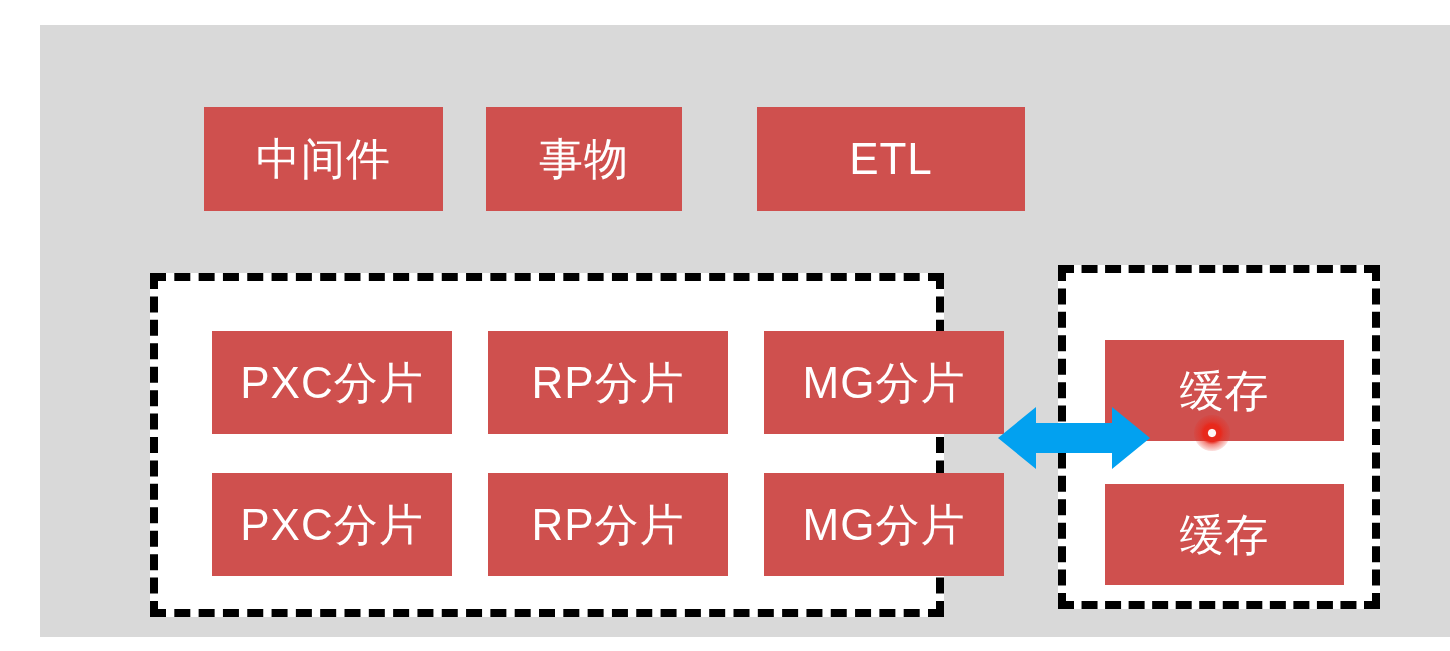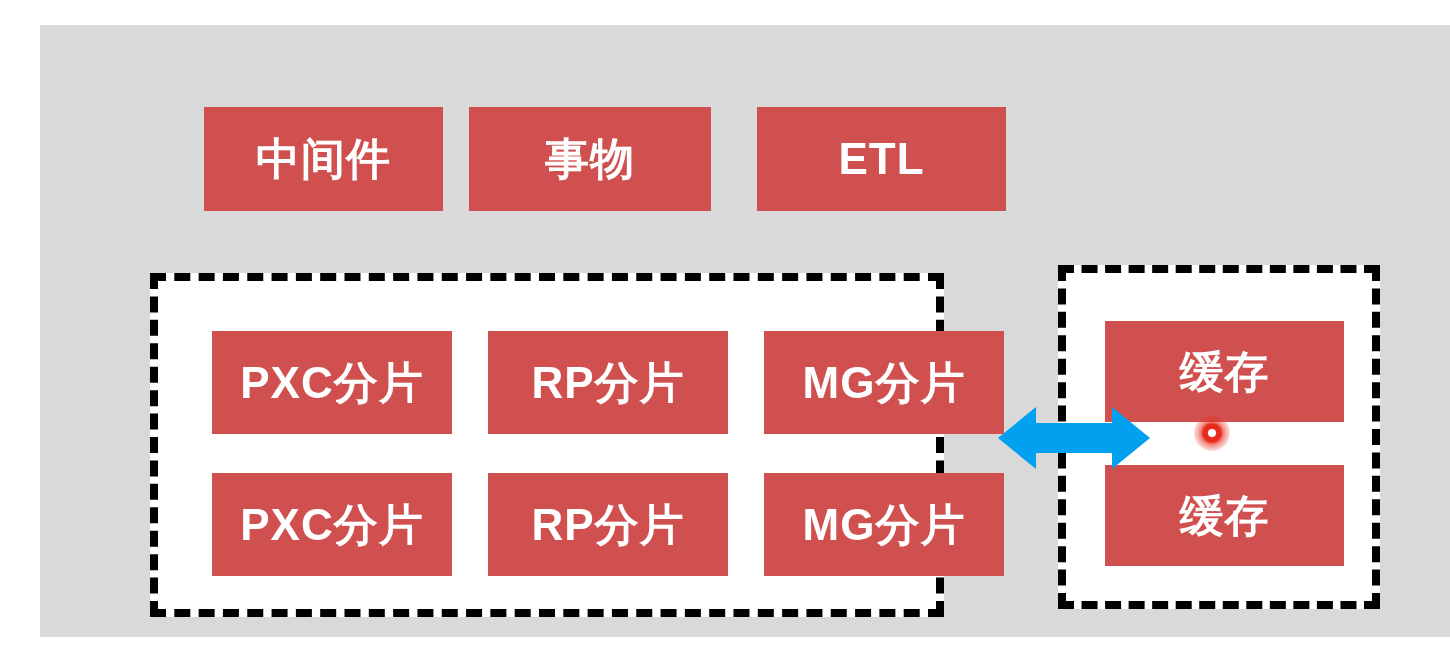--- a/index.html
+++ b/index.html
@@ -27,32 +27,32 @@
 
   
   .red-box {
     position: absolute;
     background: #cf504e;
     color: #ffffff;
     display: flex;
     align-items: center;
     justify-content: center;
     font-size: 44px;
-    font-weight: 700;
+    font-weight: 400;
     letter-spacing: 1px;
     line-height: 1;
     box-sizing: border-box;
     white-space: nowrap;
   }
 
   
   #top-row .red-box { top: 82px; height: 104px; }
   #box-middleware { left: 164px;  width: 239px; }
-  #box-transaction { left: 429px; width: 242px; }
-  #box-etl        { left: 717px;  width: 249px; }
+  #box-transaction { left: 446px; width: 196px; }
+  #box-etl        { left: 717px;  width: 268px; }
 
   
   .dashed-group {
     position: absolute;
     background: #ffffff;
     border: 8px dashed #000000;
     box-sizing: border-box;
   }
   #group-sharding {
     left: 110px;
@@ -69,21 +69,21 @@
 
   
   .shard-grid .red-box { height: 103px; width: 240px; }
   .shard-grid .row-1 { top: 50px; }
   .shard-grid .row-2 { top: 192px; }
   .shard-grid .col-1 { left: 54px; }
   .shard-grid .col-2 { left: 330px; }
   .shard-grid .col-3 { left: 606px; }
 
   
-  .cache-stack .red-box { left: 39px; width: 239px; height: 101px; }
+  .cache-stack .red-box { left: 39px; width: 239px; height: 101px; margin-top: 19px; }
   .cache-stack .row-1 { top: 48px; }
   .cache-stack .row-2 { top: 192px; }
 
   
   #sync-arrow {
     position: absolute;
     left: 958px;
     top: 382px;
     width: 152px;
     height: 62px;

